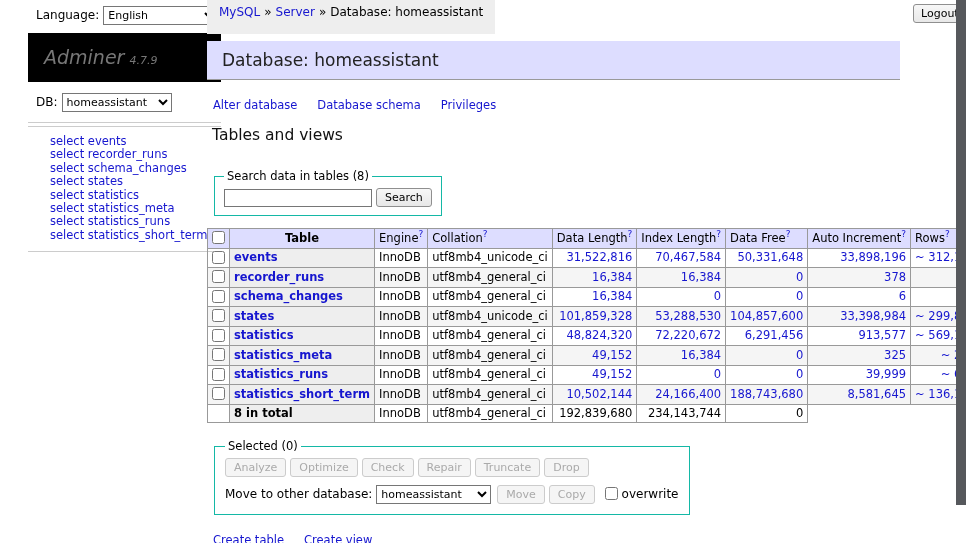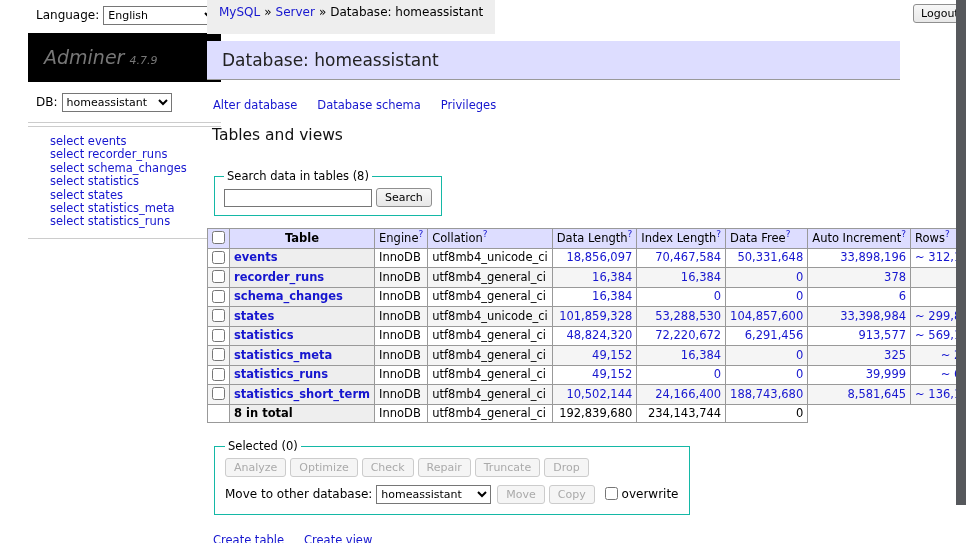--- a/index.html
+++ b/index.html
@@ -112,24 +112,25 @@
   </h1>
   <div class="db-row">
     <label>DB:</label><select><option>homeassistant</option></select>
   </div>
   <hr>
   <hr>
   <ul class="table-links">
     <li><a>select events</a></li>
     <li><a>select recorder_runs</a></li>
     <li><a>select schema_changes</a></li>
+    <li><a>select states</a></li>
     <li><a>select statistics</a></li>
-    <li><a>select states</a></li>
     <li><a>select statistics_meta</a></li>
     <li><a>select statistics_runs</a></li>
+    <li><a>select statistics_short_term</a></li>
   </ul>
   <hr>
 </div>
 
 <div class="content">
   <div>
     <span class="breadcrumb"><a>MySQL</a><span class="sep">»</span><a>Server</a><span class="sep">»</span><span>Database: homeassistant</span></span>
   </div>
 
   <h2 class="page-title">Database: homeassistant</h2>
@@ -170,21 +171,21 @@
         <td><span>Rows</span><sup><a>?</a></sup></td>
 
       </tr>
     </thead>
     <tbody>
       <tr>
         <td class="check"><input type="checkbox" style=""></td>
         <th><a>events</a></th>
         <td>InnoDB</td>
         <td>utf8mb4_unicode_ci</td>
-        <td class="num"><a>18,856,097</a></td>
+        <td class="num"><a>31,522,816</a></td>
         <td class="num"><a>70,467,584</a></td>
         <td class="num"><a>50,331,648</a></td>
         <td class="num"><a>33,898,196</a></td>
         <td class="num"><a>~ 312,180</a></td>
 
       </tr>
       <tr>
         <td class="check"><input type="checkbox" style=""></td>
         <th><a>recorder_runs</a></th>
         <td>InnoDB</td>

